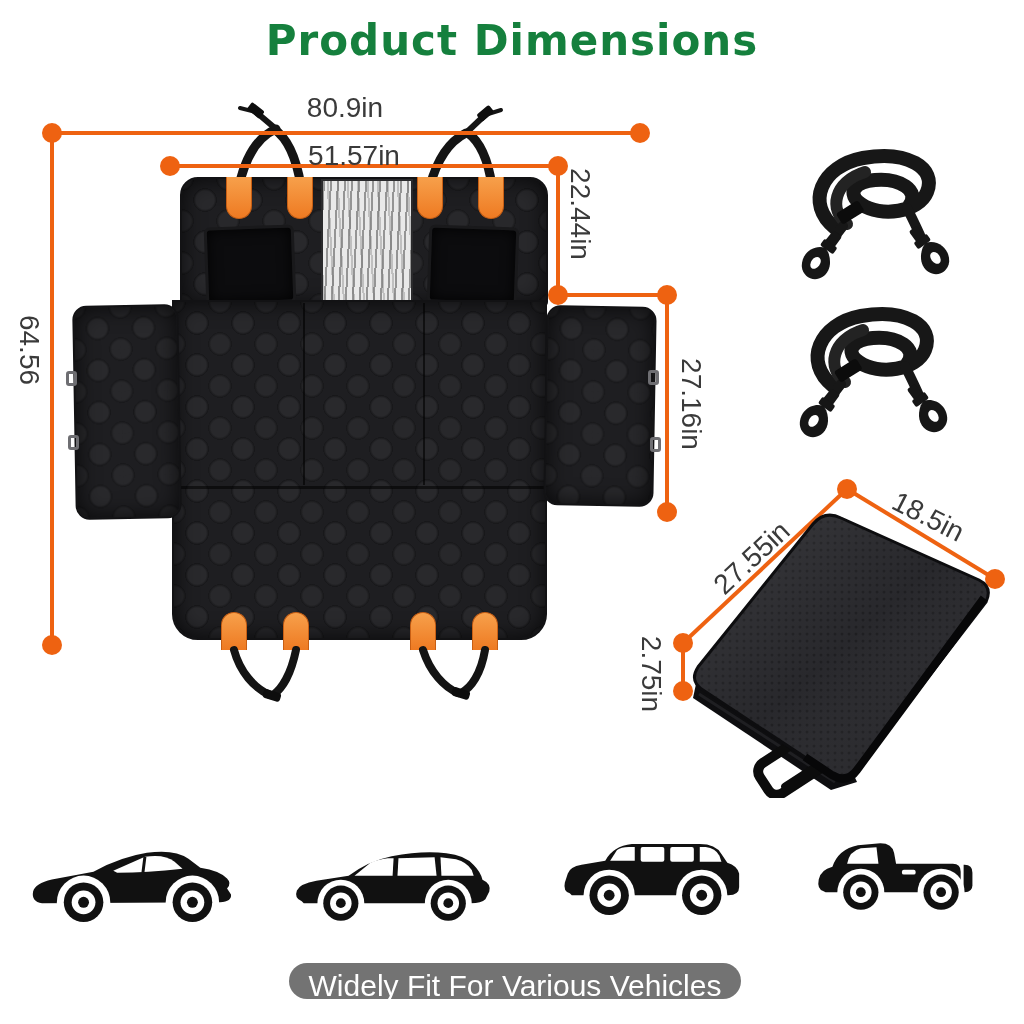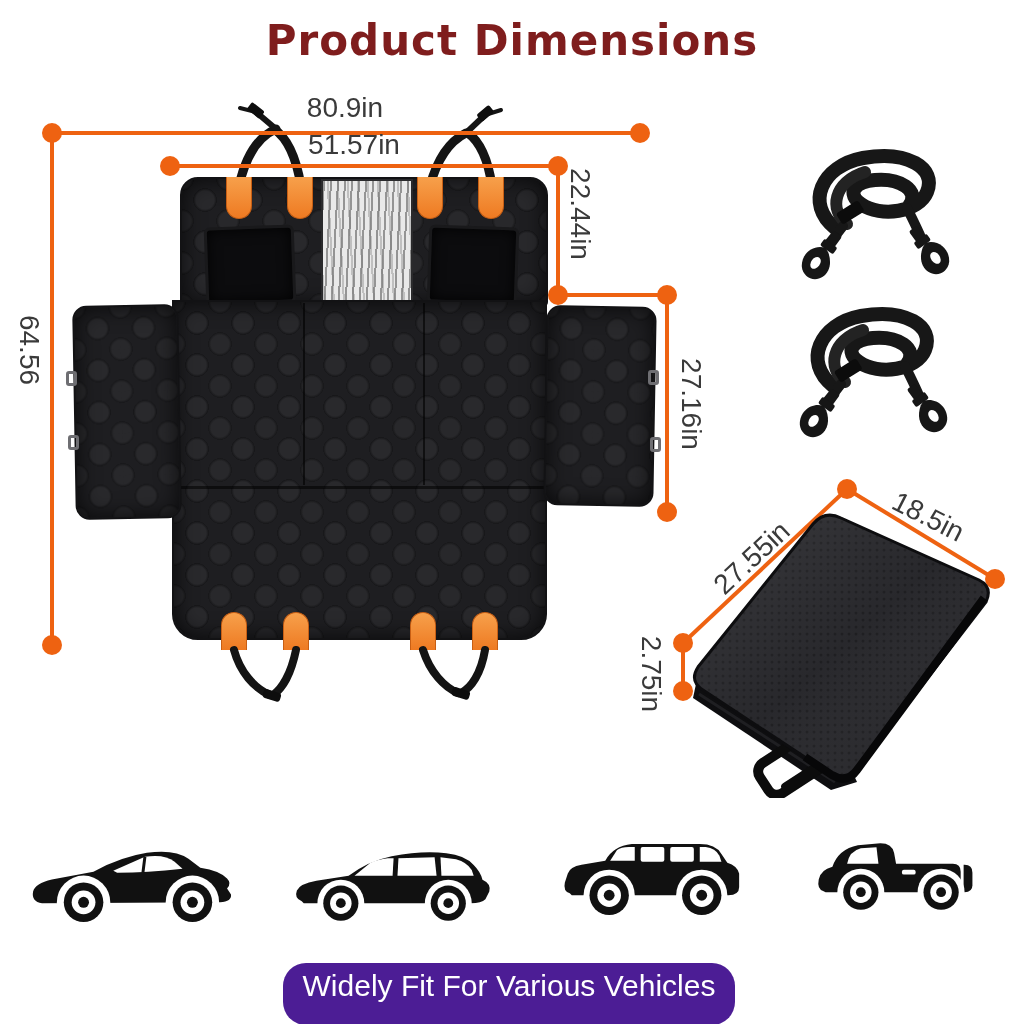--- a/index.html
+++ b/index.html
@@ -1,21 +1,21 @@
 <!DOCTYPE html>
 <html><head>
 <meta charset="utf-8">
 <style>
   html,body{margin:0;padding:0;background:#fff;}
   .page{position:relative;width:1024px;height:1024px;background:#ffffff;overflow:hidden;
         font-family:"Liberation Sans",sans-serif;}
   .abs{position:absolute;}
   .title{left:0;top:16px;width:1024px;text-align:center;
          font-family:"DejaVu Sans",sans-serif;font-weight:bold;font-size:42px;
-         letter-spacing:1px;color:#7f1d1d;}
+         letter-spacing:1px;color:#15803d;}
   .dim{position:absolute;font-size:28px;color:#3a3a3a;text-align:center;white-space:nowrap;}
   .rot90{transform:rotate(90deg);}
   
   .quilt{
     background-color:#1e1e21;
     background-image:
       radial-gradient(circle 15px at 23px 21px, rgba(255,255,255,.05) 60%, rgba(0,0,0,.25) 78%, transparent 80%),
       radial-gradient(circle 15px at 0px 0px, rgba(255,255,255,.045) 60%, rgba(0,0,0,.22) 78%, transparent 80%),
       radial-gradient(circle 15px at 46px 0px, rgba(255,255,255,.045) 60%, rgba(0,0,0,.22) 78%, transparent 80%),
       radial-gradient(circle 15px at 0px 42px, rgba(255,255,255,.045) 60%, rgba(0,0,0,.22) 78%, transparent 80%),
@@ -32,22 +32,22 @@
       repeating-linear-gradient(87deg, rgba(150,150,150,.5) 0 2px, transparent 2px 10px);
     border:2px solid #2a2a2c;box-sizing:border-box;
   }
   .pocket{background:#0c0c0e;border:3px solid #19191b;border-radius:6px;
           box-shadow:inset 0 0 14px rgba(0,0,0,.9);box-sizing:border-box;}
   .tab{background:linear-gradient(180deg,#f7a04b,#ee7a22);box-sizing:border-box;}
   .tab-top{border-radius:0 0 13px 13px;border:1px solid #c85f14;border-top:none;}
   .tab-bot{border-radius:13px 13px 0 0;border:1px solid #c85f14;border-bottom:none;}
   .dring{width:11px;height:15px;border:3px solid #6e6e72;border-radius:3px;
          background:transparent;box-sizing:border-box;}
-  .banner{left:283px;top:963px;width:452px;height:62px;border-radius:23px;
-          background:#4c1d95;color:#ffffff;font-size:30px;line-height:45px;text-align:center;}
+  .banner{left:289px;top:963px;width:452px;height:36px;border-radius:23px;
+          background:#737373;color:#ffffff;font-size:30px;line-height:45px;text-align:center;}
   svg{display:block;}
 </style>
 </head>
 <body>
 
 <div class="page">
 
   <div class="abs title">Product Dimensions</div>
 
   <svg class="abs" style="left:170px;top:82px;" width="400" height="138" viewBox="0 0 400 138">
@@ -129,21 +129,21 @@
         <circle cx="667" cy="295" r="10"></circle>
       <circle cx="667" cy="512" r="10"></circle>
       <circle cx="847" cy="489" r="10"></circle>
         <circle cx="995" cy="579" r="10"></circle>
       <circle cx="683" cy="643" r="10"></circle>
         <circle cx="683" cy="691" r="10"></circle>
     </g>
   </svg>
 
   <div class="dim" style="left:245px;top:92px;width:200px;">80.9in</div>
-  <div class="dim" style="left:254px;top:129px;width:200px;">51.57in</div>
+  <div class="dim" style="left:254px;top:140px;width:200px;">51.57in</div>
   <div class="dim rot90" style="left:525px;top:198px;width:110px;">22.44in</div>
   <div class="dim rot90" style="left:-26px;top:334px;width:110px;">64.56</div>
   <div class="dim rot90" style="left:636px;top:388px;width:110px;">27.16in</div>
   <div class="dim" style="left:878px;top:501px;width:100px;transform:rotate(27deg);">18.5in</div>
   <div class="dim" style="left:692px;top:542px;width:120px;transform:rotate(-43deg);">27.55in</div>
   <div class="dim rot90" style="left:601px;top:658px;width:100px;">2.75in</div>
 
   <svg class="abs" style="left:787px;top:140px;" width="170" height="160" viewBox="0 0 170 160">
     <g stroke="#171717" fill="none" stroke-linecap="round">
       <path d="M48 88 C18 64 34 26 76 18 C120 10 150 28 140 52 C132 72 94 78 74 64 C60 54 66 42 88 40 C112 38 134 50 122 66" stroke-width="14"></path>

